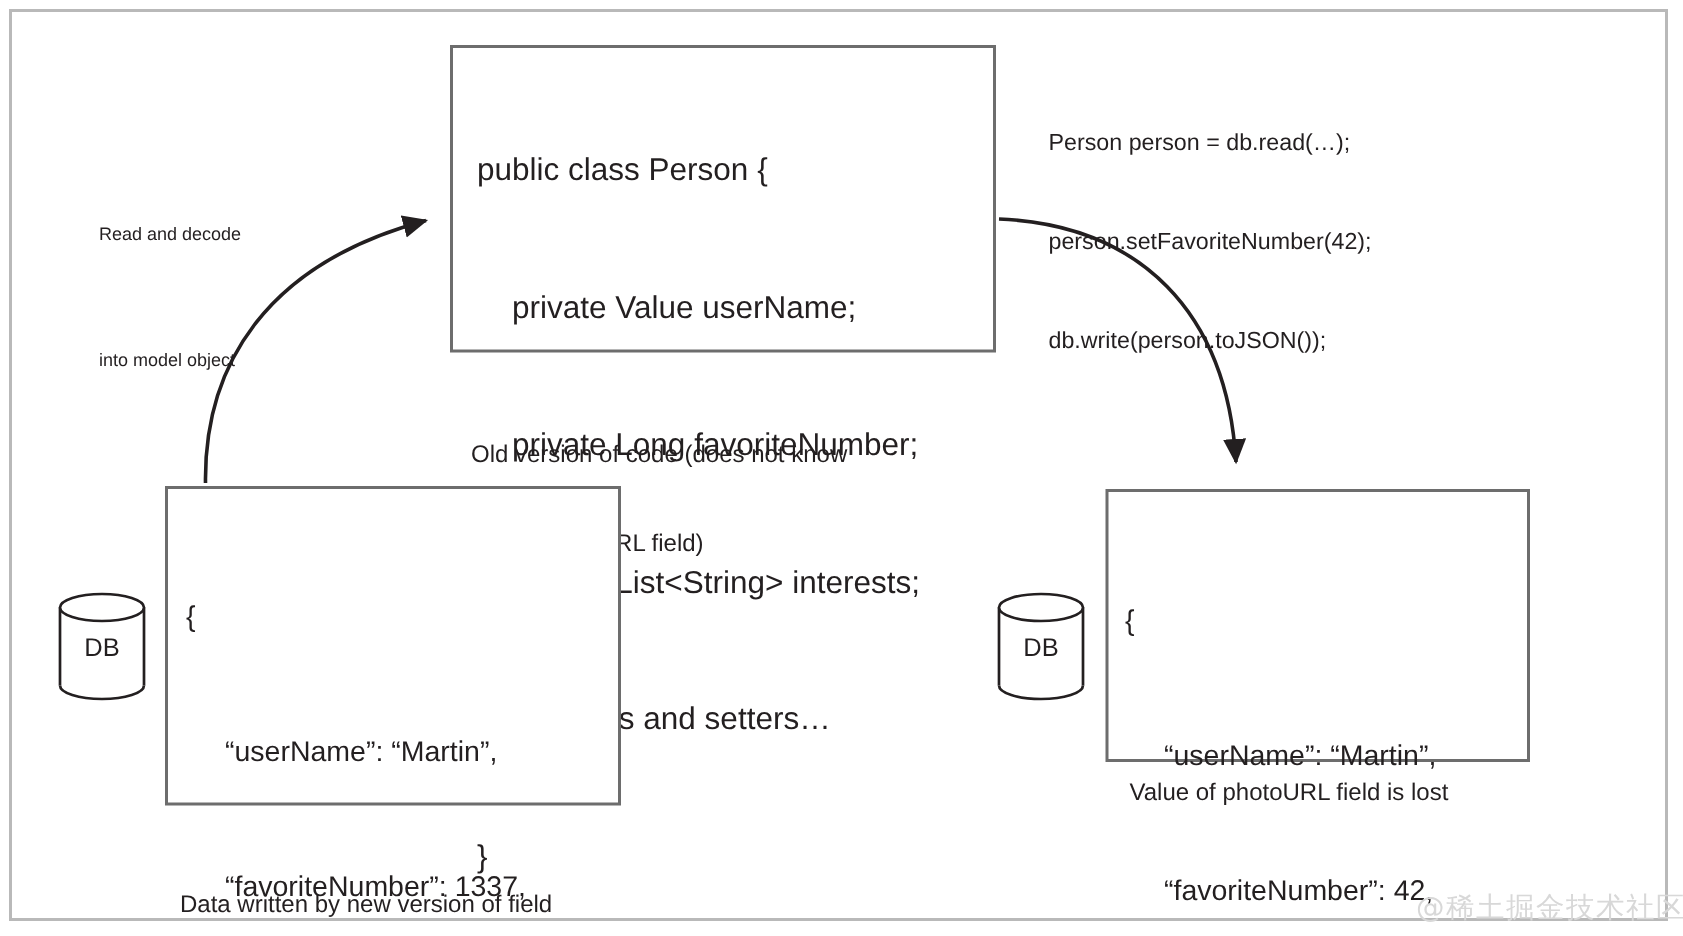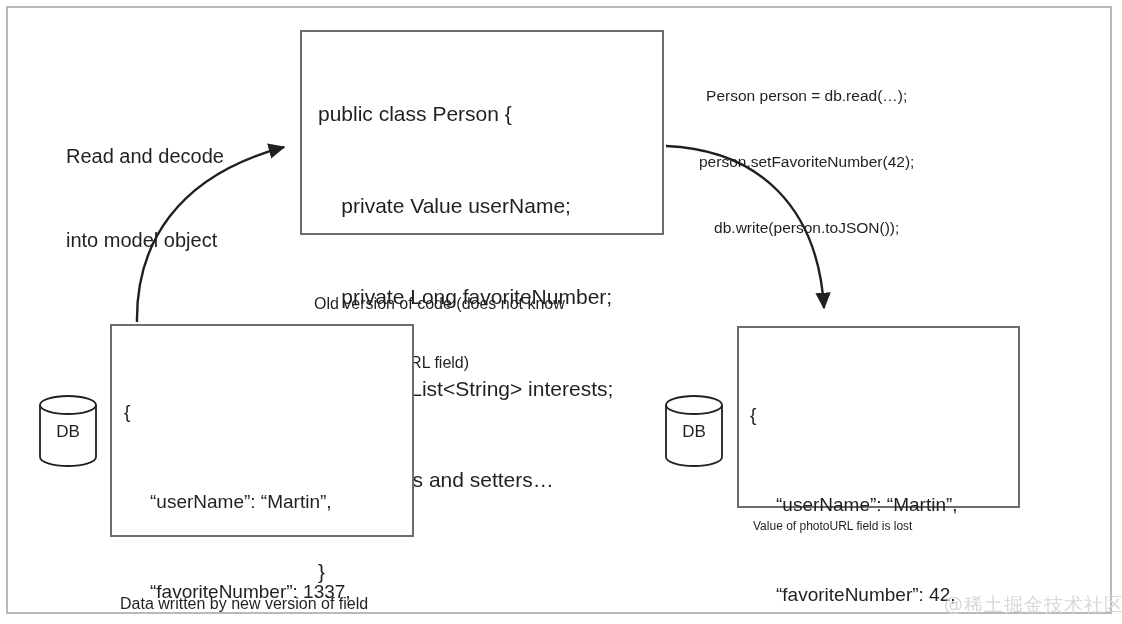--- a/index.html
+++ b/index.html
@@ -60,51 +60,50 @@
     font-size: 21px;
     line-height: 30.5px;
   }
   #person-code div { white-space: pre; }
   
   #snippet {
     left: 699px;
     top: 41px;
     font-size: 15.5px;
     line-height: 22px;
-    text-align: center;
   }
   #snippet div { white-space: pre; }
   
   #person-caption {
     left: 314px;
     top: 255px;
     font-size: 16px;
   }
   #read-label {
     left: 66px;
     top: 86px;
-    font-size: 20px;
+    font-size: 12px;
     line-height: 28px;
   }
   #update-label {
     left: 836px;
     top: 206px;
     font-size: 20px;
     line-height: 28px;
   }
   #left-caption {
     left: 120px;
     top: 549px;
     font-size: 16px;
     line-height: 22px;
   }
   #right-caption {
     left: 753px;
     top: 519px;
-    font-size: 12px;
+    font-size: 16px;
   }
   
   #json-old-box {
     left: 110px;
     top: 324px;
     width: 304px;
     height: 213px;
   }
   #json-old-text {
     left: 124px;

